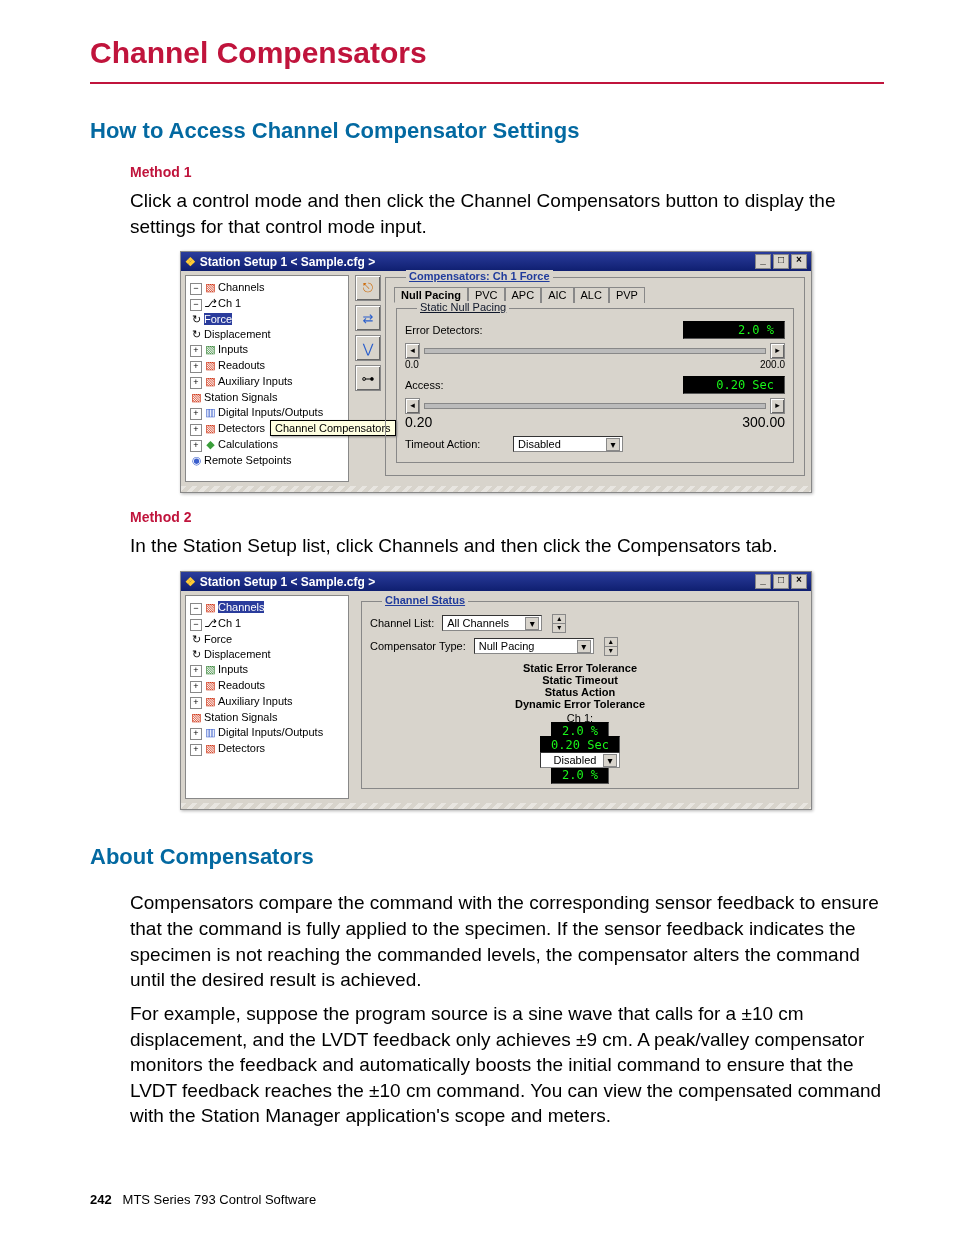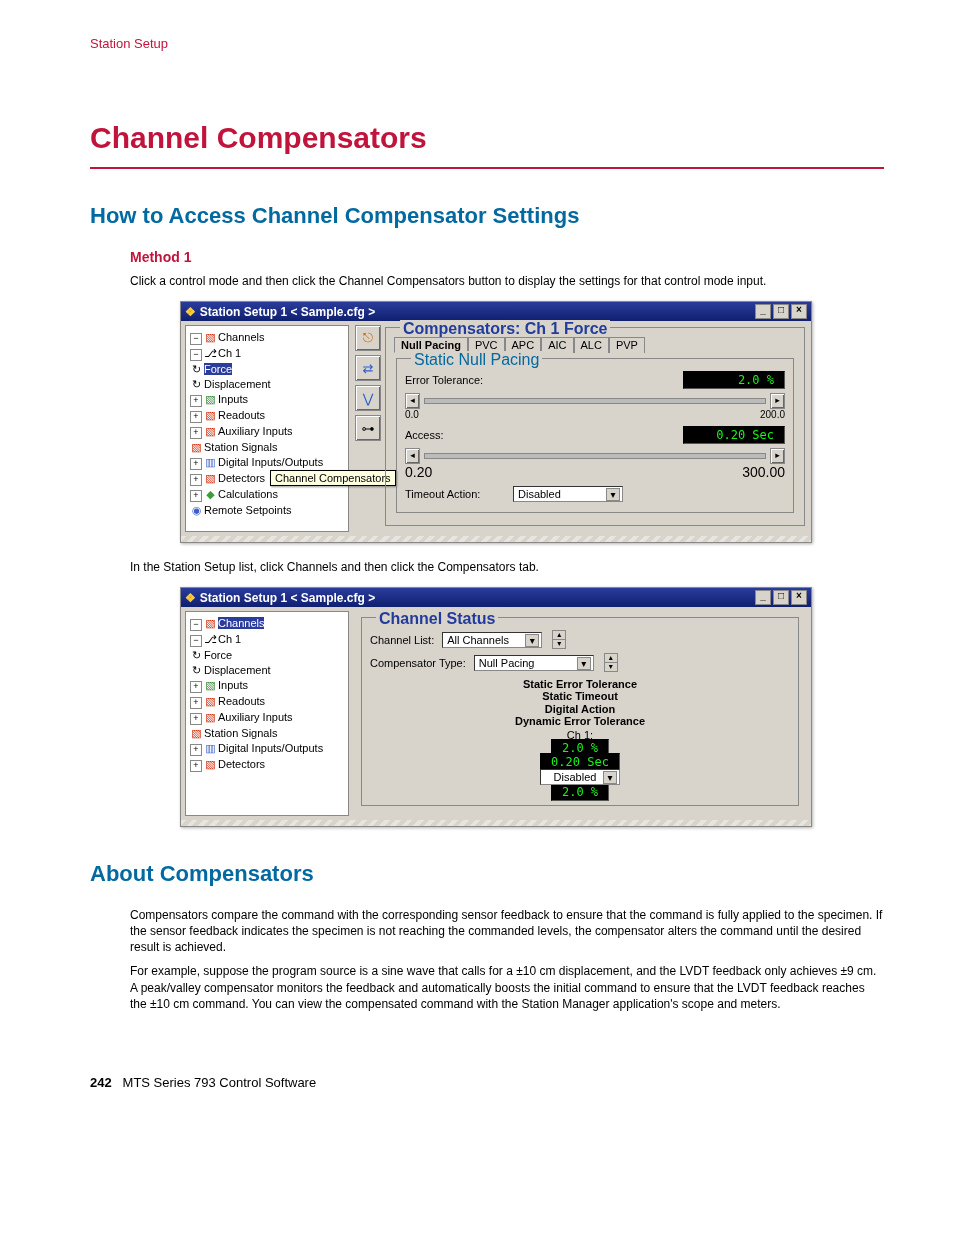--- a/index.html
+++ b/index.html
@@ -34,21 +34,21 @@
     font-weight: bold;
     margin: 34px 0 20px 0;
   }
   h3.method {
     color: #c0143c;
     font-size: 14px;
     font-weight: bold;
     margin: 12px 0 8px 40px;
   }
   p.body {
-    font-size: 12px;
+    font-size: 19px;
     margin: 8px 0 8px 40px;
     line-height: 1.35;
   }
   .footer {
     position: absolute;
     bottom: 30px;
     left: 90px;
     font-size: 13px;
   }
   .footer .pg { font-weight: bold; }
@@ -157,26 +157,27 @@
   }
   .grp {
     border: 1px solid #888;
     margin: 2px 2px 6px 2px;
     padding: 8px 8px 6px 8px;
     position: relative;
   }
   .grp-title {
     position: absolute;
     top: -8px;
-    left: 14px;
+    left: 20px;
     background: #d8d4cc;
     color: #213c9c;
     font-weight: bold;
-    font-size: 16px;
+    font-size: 11px;
     padding: 0 3px;
+    text-decoration: underline;
   }
   .tabstrip {
     display: flex;
     gap: 0;
     margin-bottom: 6px;
     font-size: 11px;
   }
   .tab {
     border: 1px solid #888;
     border-bottom: none;
@@ -286,21 +287,20 @@
     height: 6px;
     background:
       repeating-linear-gradient(135deg, #fff 0 4px, #d8d4cc 4px 8px);
     opacity: .4;
   }
 </style>
 </head>
 <body>
 
 <div class="page">
-  <div class="running-head">Station Setup</div>
 
   <h1 class="chapter">Channel Compensators</h1>
 
   <h2 class="section">How to Access Channel Compensator Settings</h2>
 
   <h3 class="method">Method 1</h3>
   <p class="body">Click a control mode and then click the Channel Compensators button to display the settings for that control mode input.</p>
 
   <div class="screenshot">
     <div class="titlebar">
@@ -343,24 +343,24 @@
           <div class="tabstrip">
             <div class="tab active">Null Pacing</div>
             <div class="tab">PVC</div>
             <div class="tab">APC</div>
             <div class="tab">AIC</div>
             <div class="tab">ALC</div>
             <div class="tab">PVP</div>
           </div>
 
           <div class="grp" style="margin-top:4px">
-            <div class="grp-title" style="color:#0369a1;font-weight:normal;">Static Null Pacing</div>
+            <div class="grp-title" style="color:#0f172a;font-weight:normal;">Static Null Pacing</div>
 
             <div class="field-row">
-              <span style="width:120px">Error Tolerance:</span>
+              <span style="width:120px">Error Detectors:</span>
               <span style="flex:1"></span>
               <span class="val-display">2.0  %</span>
             </div>
             <div class="slider">
               <span class="btn">◂</span>
               <span class="track"></span>
               <span class="btn">▸</span>
             </div>
             <div style="display:flex;justify-content:space-between;font-size:10px;">
               <span>0.0</span>
@@ -386,20 +386,21 @@
               <span style="width:100px">Timeout Action:</span>
               <span class="dropdown">Disabled</span>
             </div>
           </div>
         </div>
       </div>
     </div>
     <div class="torn"></div>
   </div>
 
+  <h3 class="method">Method 2</h3>
   <p class="body">In the Station Setup list, click Channels and then click the Compensators tab.</p>
 
   <div class="screenshot">
     <div class="titlebar">
       <span><span class="spark">❖</span><span>Station Setup 1 &lt; Sample.cfg &gt;</span></span>
       <span class="winbtns">
         <span class="winbtn">_</span>
         <span class="winbtn">□</span>
         <span class="winbtn">×</span>
       </span>
@@ -438,21 +439,21 @@
             <span class="spinner">
                 <div>▴</div>
                 <div style="border-bottom:none">▾</div>
               </span>
           </div>
 
           <div class="hdr-row">
             <div class="col small"></div>
             <div class="col">Static Error Tolerance</div>
             <div class="col">Static Timeout</div>
-            <div class="col">Digital Action</div>
+            <div class="col">Status Action</div>
             <div class="col">Dynamic Error Tolerance</div>
           </div>
           <div class="data-row">
             <div class="col small">Ch 1:</div>
             <div class="col"><span class="val-display" style="min-width:60px">2.0  %</span></div>
             <div class="col"><span class="val-display" style="min-width:60px">0.20  Sec</span></div>
             <div class="col"><span class="dropdown" style="min-width:60px">Disabled</span></div>
             <div class="col"><span class="val-display" style="min-width:60px">2.0  %</span></div>
           </div>
         </div>

